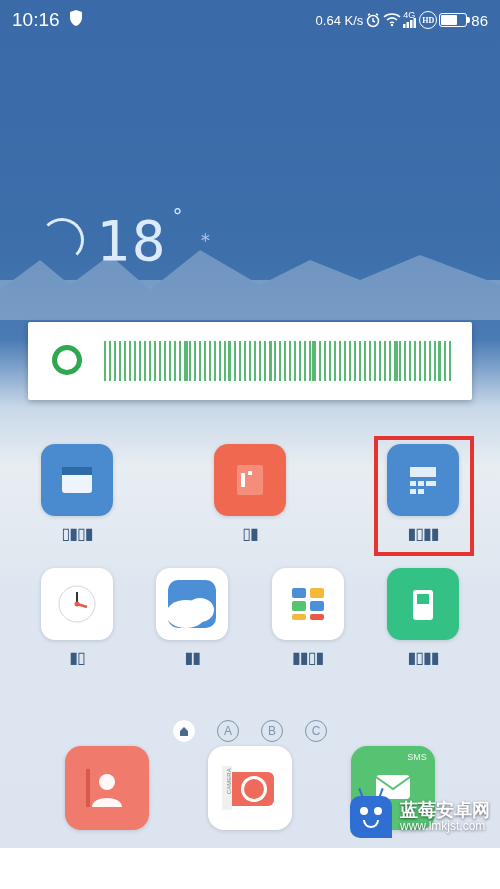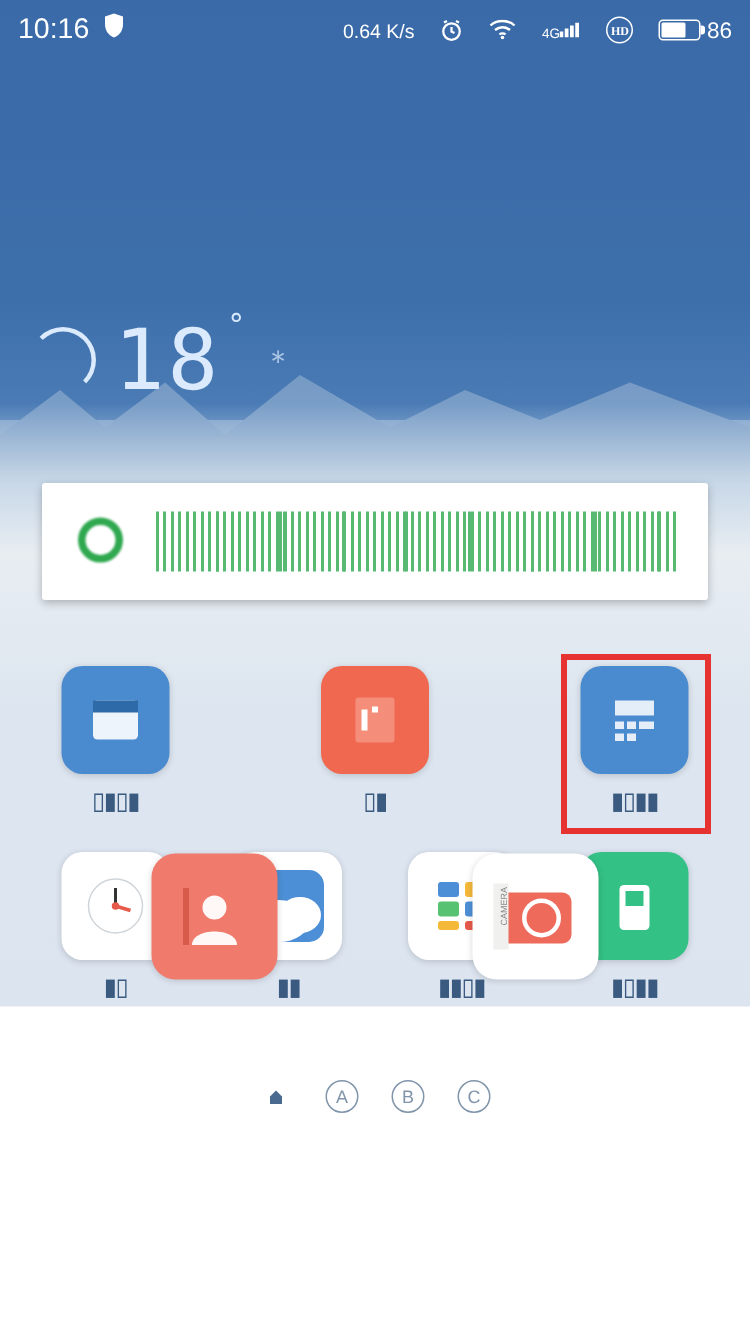--- a/index.html
+++ b/index.html
@@ -1,34 +1,34 @@
 <!DOCTYPE html>
 <html><head>
 <meta charset="utf-8">
 <style>
   * { margin: 0; padding: 0; box-sizing: border-box; }
   html, body { width: 500px; height: 889px; overflow: hidden; font-family: -apple-system, "Helvetica Neue", Arial, sans-serif; }
   .screen {
-    width: 500px; height: 671px; position: relative;
+    width: 500px; height: 848px; position: relative;
     background: linear-gradient(to bottom, #3a6aa8 0%, #3d6fab 30%, #4a7bb5 40%, #c8d8e8 48%, #e8edf2 55%, #dde6f0 70%, #dce4f0 100%);
     color: #fff;
   }
   
   .status-bar { height: 40px; display: flex; align-items: center; justify-content: space-between; padding: 0 12px; font-size: 19px; font-weight: 500; }
   .status-left { display: flex; align-items: center; gap: 8px; }
-  .status-right { display: flex; align-items: center; gap: 17px; font-size: 15px; }
+  .status-right { display: flex; align-items: center; gap: 2px; font-size: 15px; }
   .status-right .net-speed { font-size: 13px; }
   .status-right svg { display: block; }
   .batt-wrap { display: flex; align-items: center; gap: 4px; }
   .batt-icon { width: 28px; height: 14px; border: 1.5px solid #fff; border-radius: 3px; position: relative; }
   .batt-icon::after { content:""; position:absolute; right:-4px; top:3px; width:3px; height:6px; background:#fff; border-radius:0 2px 2px 0;}
   .batt-fill { position:absolute; left:1px; top:1px; bottom:1px; width:60%; background:#fff; border-radius:1px; }
 
   
-  .weather-row { margin-top: 160px; padding-left: 20px; height: 80px; display:flex; align-items:center; gap:4px; color:#dbeafc; font-size:48px; letter-spacing:2px; font-family: monospace; filter: blur(0.3px); }
+  .weather-row { margin-top: 160px; padding-left: 40px; height: 80px; display:flex; align-items:center; gap:4px; color:#dbeafc; font-size:48px; letter-spacing:2px; font-family: monospace; filter: blur(0.3px); }
   .weather-icon { width:44px; height:44px; border:3px solid #dbeafc; border-radius:50% 50% 50% 0; border-bottom-color:transparent; border-left-color:transparent; position:relative; margin-right:8px;}
   .weather-temp { font-size:56px; font-weight:300; }
   .weather-small { font-size:20px; line-height:1; }
 
   
   .mountain { position:absolute; top:230px; left:0; right:0; height:90px; opacity:0.35; }
   .mountain svg { width:100%; height:100%; display:block; }
 
   
   .card-search { position:absolute; top:322px; left:28px; right:28px; height:78px; background:#fff; border-radius:2px; box-shadow:0 2px 6px rgba(0,0,0,.25); display:flex; align-items:center; padding:0 18px; gap:14px; }
@@ -108,21 +108,21 @@
             <path d="M8 6v3l2 1" stroke="#fff" stroke-width="1.5" fill="none"></path>
             <path d="M3 3l2-1M13 3l-2-1" stroke="#fff" stroke-width="1.5"></path>
           </svg>
       </span>
       <span>
         <svg width="18" height="14" viewBox="0 0 18 14">
             <path d="M1 4 C5 0 13 0 17 4 M4 7 C7 4.5 11 4.5 14 7 M7 10 C8 9 10 9 11 10" stroke="#fff" stroke-width="1.6" fill="none"></path>
             <circle cx="9" cy="12" r="1.2" fill="#fff"></circle>
           </svg>
       </span>
-      <span style="display:flex;align-items:flex-end;line-height:.7;">
+      <span style="display:flex;flex-direction:column;align-items:flex-start;line-height:.7;">
         <span style="font-size:9px">4G</span>
         <svg width="14" height="10" viewBox="0 0 14 10">
             <rect x="0" y="6" width="2.5" height="4" fill="#fff"></rect>
             <rect x="3.5" y="4" width="2.5" height="6" fill="#fff"></rect>
             <rect x="7" y="2" width="2.5" height="8" fill="#fff"></rect>
             <rect x="10.5" y="0" width="2.5" height="10" fill="#fff"></rect>
           </svg>
       </span>
       <span style="border:1.5px solid #fff;border-radius:50%;width:18px;height:18px;display:flex;align-items:center;justify-content:center;font-size:8px;font-weight:700;font-family:Liberation Serif, serif;">HD</span>
       <span class="batt-wrap">
@@ -267,16 +267,36 @@
       <div class="app-icon ic-camera">
         <svg width="60" height="60" viewBox="0 0 60 60">
             <rect x="6" y="14" width="48" height="34" rx="6" fill="#ee6a5b"></rect>
             <rect x="2" y="8" width="10" height="44" fill="#f0f0ee"></rect>
             <text x="3" y="36" font-size="6" fill="#888" transform="rotate(-90 7 32)">CAMERA</text>
             <circle cx="34" cy="31" r="13" fill="#fff"></circle>
             <circle cx="34" cy="31" r="10" fill="#ee6a5b"></circle>
           </svg>
       </div>
     </div>
-  </div>
-
+    <div class="app">
+      <div class="app-icon ic-sms" style="position:relative;">
+        <span style="position:absolute;top:6px;right:8px;font-size:9px;color:#fff;opacity:.9;">SMS</span>
+        <svg width="46" height="46" viewBox="0 0 46 46">
+            <rect x="6" y="10" width="34" height="24" rx="4" fill="#fff"></rect>
+            <path d="M6 12 L23 24 L40 12" stroke="#56c272" stroke-width="2" fill="none"></path>
+          </svg>
+      </div>
+    </div>
+  </div>
+
+  <div class="watermark">
+    <div class="wm-logo">
+      <span class="wm-antenna l"></span>
+        <span class="wm-antenna r"></span>
+      <span class="wm-mouth"></span>
+    </div>
+    <div class="wm-text">
+      <div class="wm-title">蓝莓安卓网</div>
+      <div class="wm-url">www.lmkjst.com</div>
+    </div>
+  </div>
 
 </div>
 
 </body></html>

